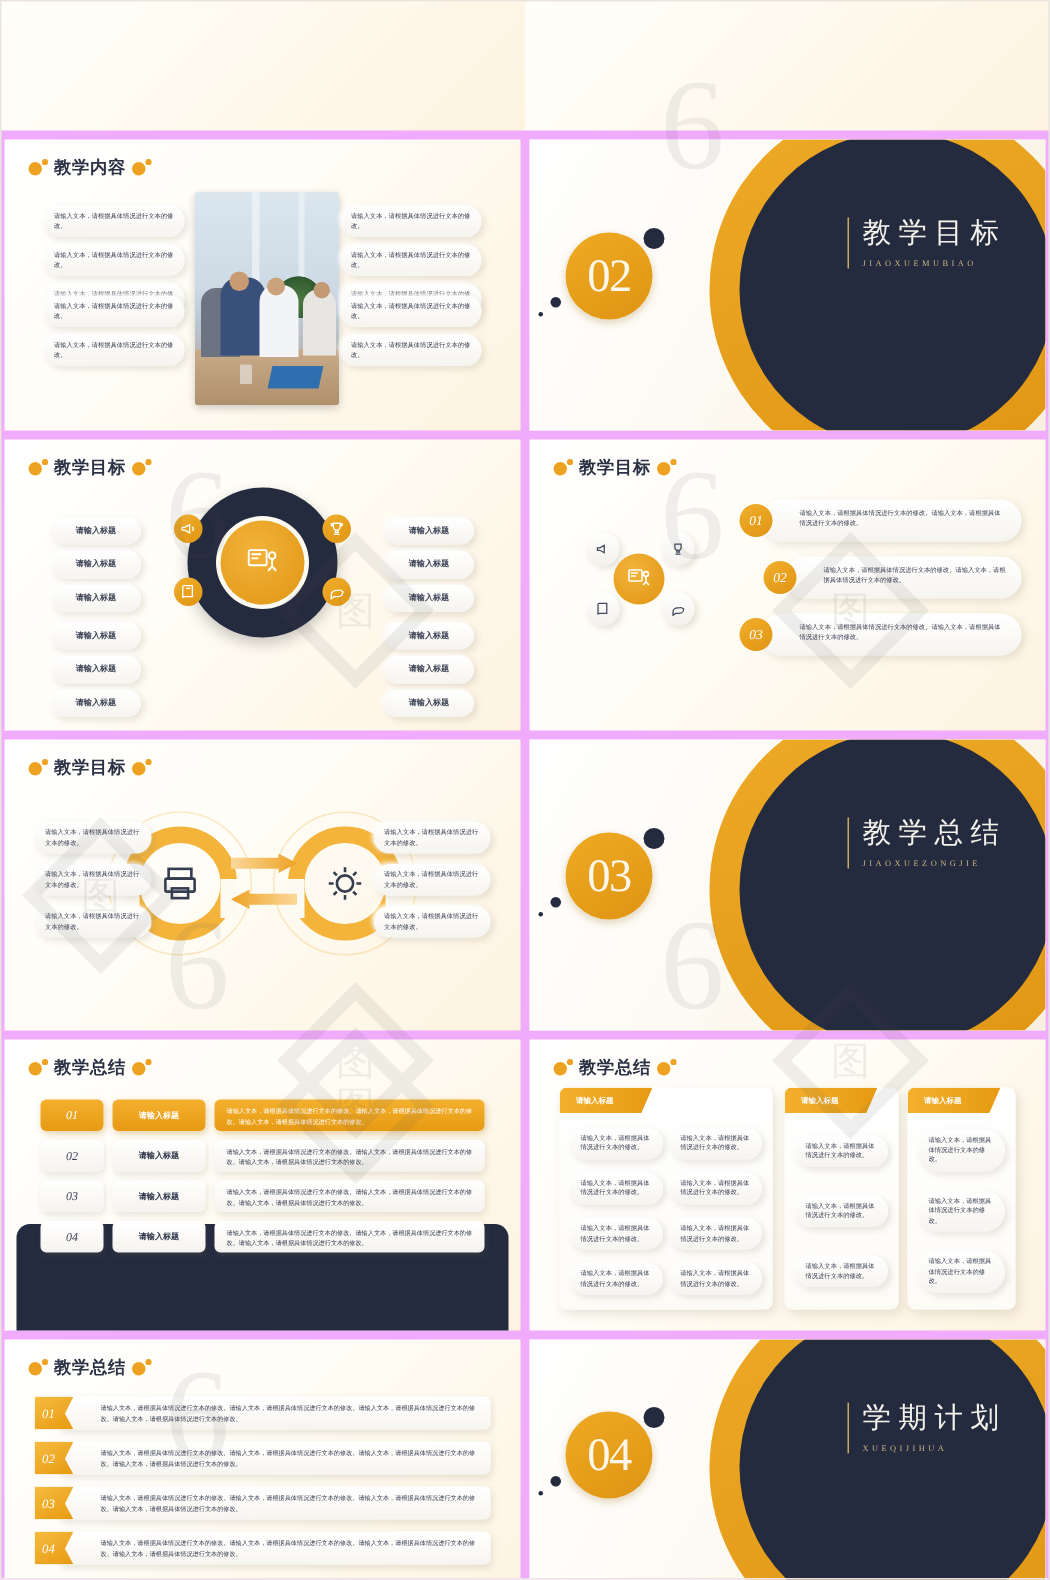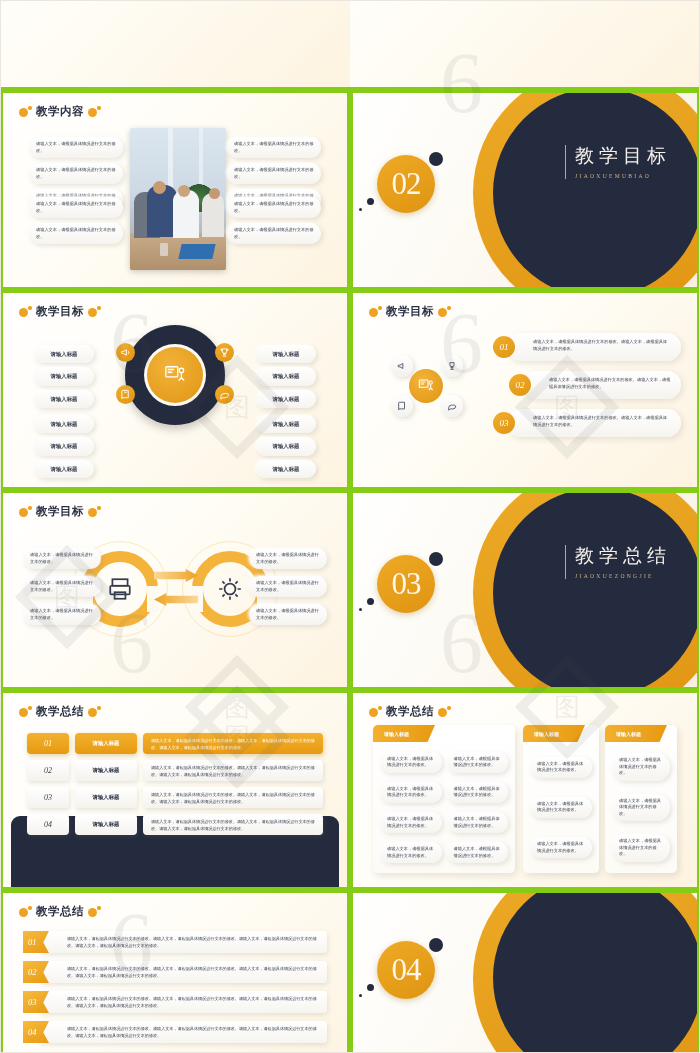--- a/index.html
+++ b/index.html
@@ -2,21 +2,21 @@
 <html><head>
 <meta charset="utf-8">
 <style>
   * { box-sizing: border-box; margin:0; padding:0; }
   html,body{
     width:700px; height:1053px;
     background:#ffffff;
     font-family:"Liberation Sans","DejaVu Sans",sans-serif;
     overflow:hidden;
   }
-  #page{ position:relative; width:700px; height:1053px; background:#84cc16; overflow:hidden; }
+  #page{ position:relative; width:700px; height:1053px; background:#f0abfc; overflow:hidden; }
 
   
   .grid{ position:absolute; inset:0; display:grid;
          grid-template-columns:350px 350px;
          grid-template-rows:90px 200px 200px 200px 200px 163px; }
   .cell{ position:relative; overflow:hidden; }
   .slide{ position:absolute; left:3px; right:3px; top:3px; bottom:3px;
           background:linear-gradient(135deg,#ffffff 0%,#fffdf6 40%,#fdf3e0 100%);
           overflow:hidden; }
   .cell.r0 .slide{ top:-160px; bottom:3px; }
@@ -592,20 +592,24 @@
    <div class="slide">
     <div class="cover">
       <div class="ring" style="top:-40px"></div>
       <div class="ring2" style="top:-20px"></div>
       <div class="num" style="top:48px">
         <span>04</span>
       </div>
       <div class="dotA" style="top:45px"></div>
       <div class="dotB" style="top:91px"></div>
       <div class="dotC" style="top:101px"></div>
+      <div class="ttlwrap" style="top:42px">
+        <div class="ttl">学期计划</div>
+        <div class="sub">XUEQIJIHUA</div>
+      </div>
     </div>
    </div>
   </div>
 
  </div>
 
  <div class="wm">
    <div class="u" style="left:110px; top:300px;">6</div>
    <div class="dia" style="left:200px; top:370px;">
         <span>图</span>

